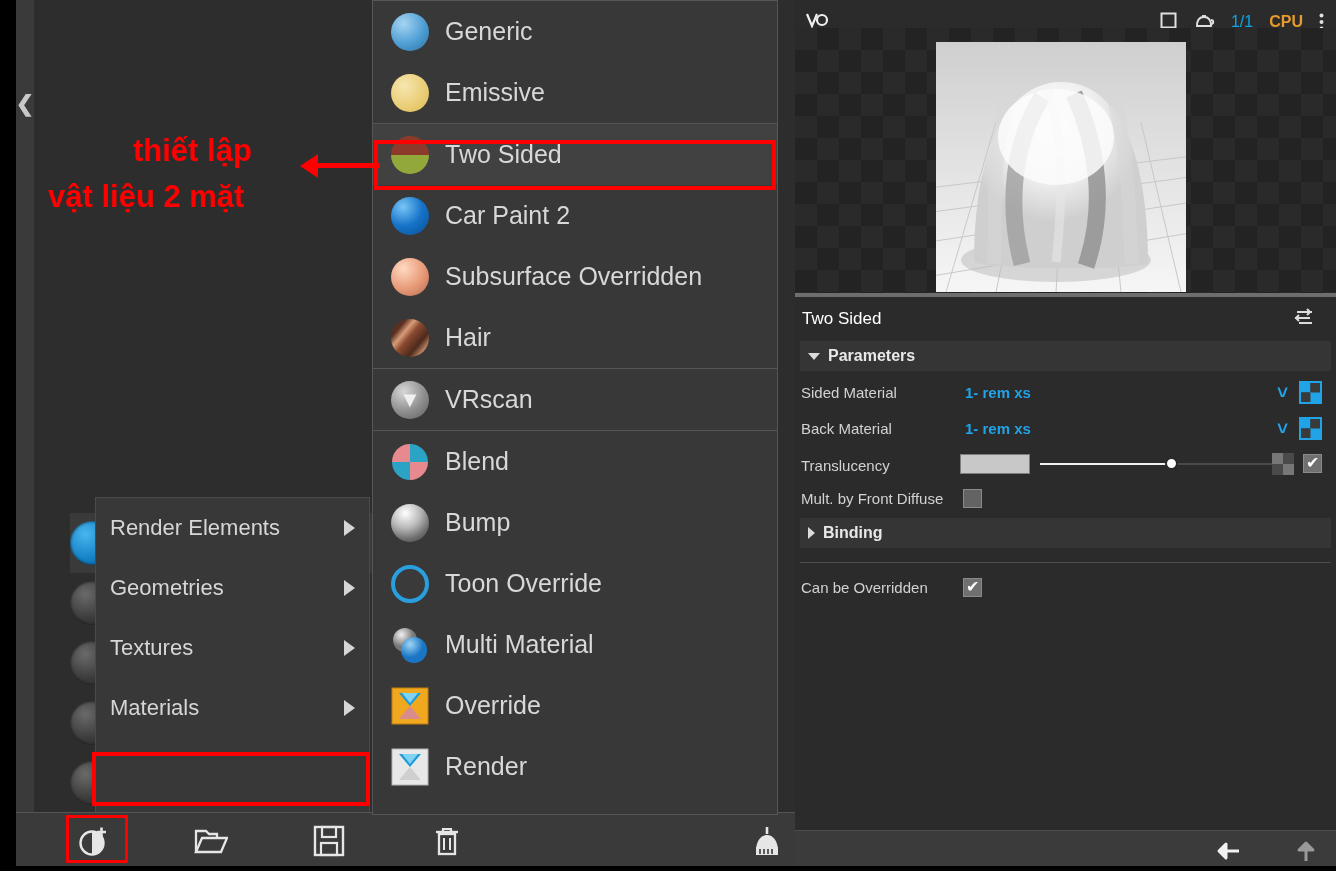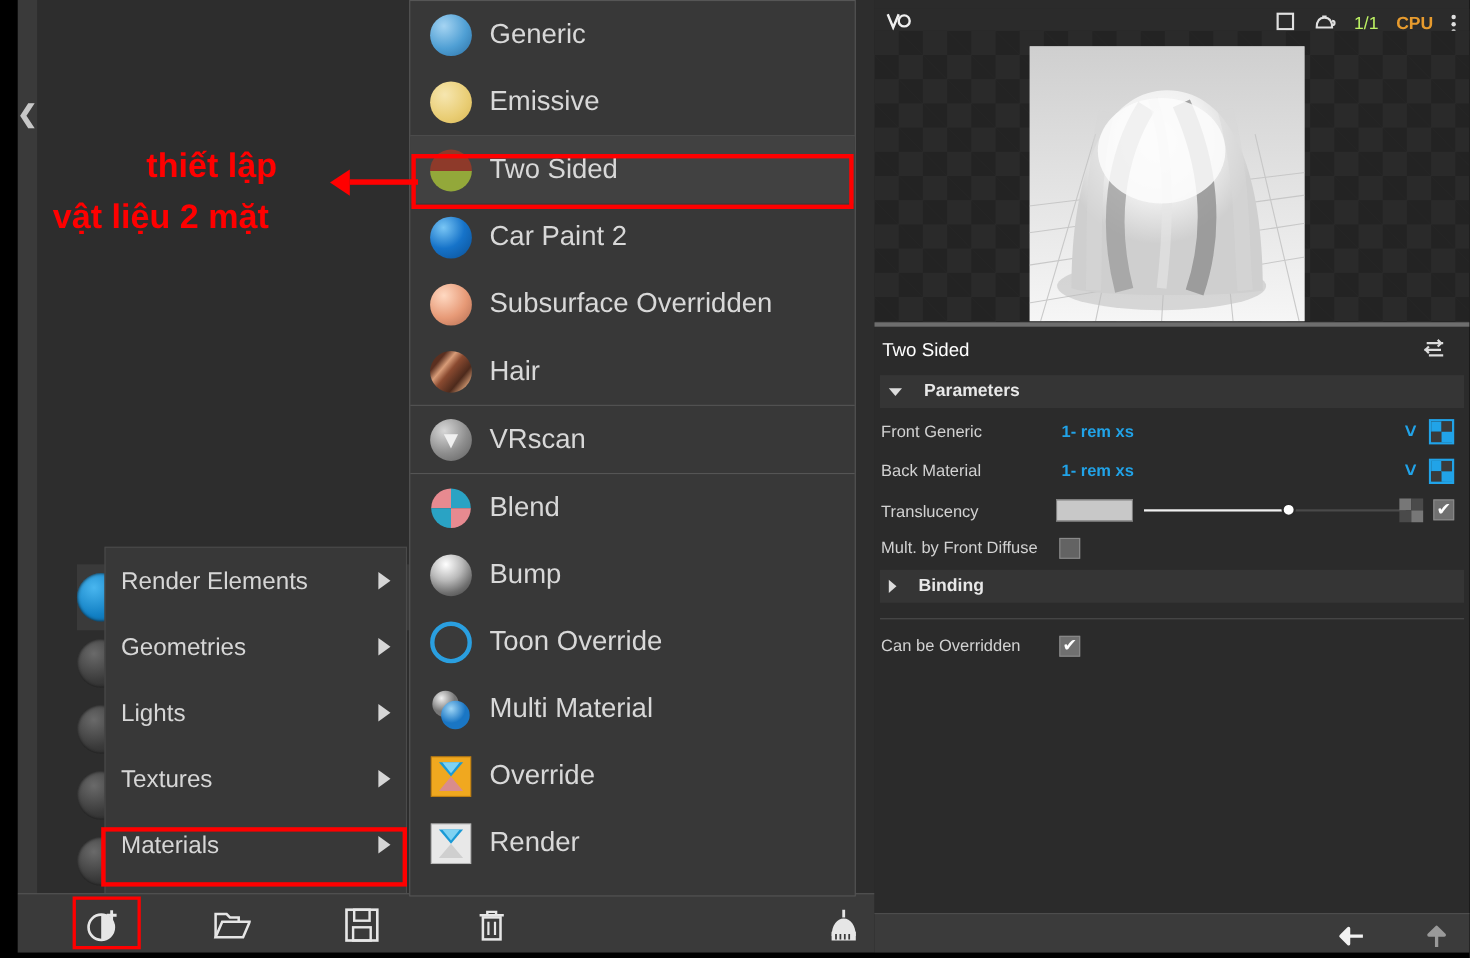--- a/index.html
+++ b/index.html
@@ -79,21 +79,21 @@
       background-size:44px 44px; background-position:0 0, 22px 22px; }
   .preview-img{ position:absolute; left:141px; top:14px; width:250px; height:250px; overflow:hidden;
       background:linear-gradient(#c8c8c8,#eaeaea 60%,#f2f2f2); }
   .rp-divider{ position:absolute; left:0; top:293px; width:541px; height:4px; background:#6e6e6e; }
 
   .rp-title{ position:absolute; left:0; top:305px; width:541px; height:28px; color:#fff;
       font-size:17px; padding-left:7px; display:flex; align-items:center; }
   .rp-title .eq{ position:absolute; right:22px; top:3px; }
 
   .rollout{ position:absolute; left:5px; width:531px; height:30px; background:#353535;
-      display:flex; align-items:center; color:#e8e8e8; font-size:16px; font-weight:bold; gap:20px; padding-left:8px;}
+      display:flex; align-items:center; color:#e8e8e8; font-size:16px; font-weight:bold; gap:8px; padding-left:8px;}
   .tri-d{ width:0;height:0;border-top:7px solid #dcdcdc;border-left:6px solid transparent;border-right:6px solid transparent;}
   .tri-r{ width:0;height:0;border-left:7px solid #dcdcdc;border-top:6px solid transparent;border-bottom:6px solid transparent;}
 
   .prow{ position:absolute; left:0; width:541px; height:27px; display:flex; align-items:center; }
   .plabel{ position:absolute; left:6px; color:#d2d2d2; font-size:15px; }
   .pvalue{ position:absolute; left:170px; color:#21a3e8; font-size:15px; font-weight:bold; }
   .chev{ position:absolute; right:48px; color:#21a3e8; font-size:19px; font-weight:bold; }
   .sqbtn{ position:absolute; right:14px; width:23px; height:23px; border:2px solid #21a3e8;
       background:
         linear-gradient(135deg, transparent 49%, #21a3e8 50%) 0 0/100% 100% no-repeat;
@@ -159,24 +159,20 @@
       </div>
     </div>
 
     <div class="submenu">
       <div class="submenu-item">
         <span>Render Elements</span>
         <i class="arrow"></i>
       </div>
       <div class="submenu-item">
         <span>Geometries</span>
-        <i class="arrow"></i>
-      </div>
-      <div class="submenu-item">
-        <span>Lights</span>
         <i class="arrow"></i>
       </div>
       <div class="submenu-item">
         <span>Textures</span>
         <i class="arrow"></i>
       </div>
       <div class="submenu-item">
         <span>Materials</span>
         <i class="arrow"></i>
       </div>
@@ -344,21 +340,21 @@
               <rect x="1.5" y="1.5" width="14" height="14" fill="none" stroke="#e0e0e0" stroke-width="2"></rect>
             </svg>
         </span>
         <span>
           <svg width="22" height="17" viewBox="0 0 22 17">
             <path d="M4 14 C4 7 7 5 11 5 C15 5 18 7 18 14 Z" fill="none" stroke="#e0e0e0" stroke-width="1.9"></path>
             <path d="M18 8 C21 8 21 12 18 12" fill="none" stroke="#e0e0e0" stroke-width="1.9"></path>
             <path d="M9 4h4" stroke="#e0e0e0" stroke-width="1.9"></path>
           </svg>
         </span>
-        <span style="color:#bef264;font-size:16px;">1/1</span>
+        <span style="color:#0ea5e9;font-size:16px;">1/1</span>
         <span style="color:#e79b2e;font-size:16px;font-weight:bold;">CPU</span>
         <span style="color:#e0e0e0;font-size:19px;letter-spacing:0;line-height:0.6;margin-right:2px;">
           <svg width="5" height="18" viewBox="0 0 5 18">
             <circle cx="2.5" cy="2.5" r="2" fill="#e0e0e0"></circle>
               <circle cx="2.5" cy="9" r="2" fill="#e0e0e0"></circle>
               <circle cx="2.5" cy="15.5" r="2" fill="#e0e0e0"></circle>
           </svg>
         </span>
       </span>
     </div>
@@ -405,21 +401,21 @@
         </svg>
       </span>
     </div>
 
     <div class="rollout" style="top:341px">
       <i class="tri-d"></i>
       <span>Parameters</span>
     </div>
 
     <div class="prow" style="top:379px">
-      <span class="plabel">Front Generic</span>
+      <span class="plabel">Sided Material</span>
       <span class="pvalue">1- rem xs</span>
       <span class="chev">˅</span>
       <span class="sqbtn" style="top:2px">
         <svg width="19" height="19" viewBox="0 0 20 20">
           <rect x="0" y="0" width="10" height="10" fill="#21a3e8"></rect>
           <rect x="10" y="0" width="10" height="10" fill="#3a3a3a"></rect>
           <rect x="0" y="10" width="10" height="10" fill="#3a3a3a"></rect>
           <path d="M10 20 A10 10 0 0 0 20 10 L20 20 Z" fill="#21a3e8"></path>
         </svg>
       </span>

